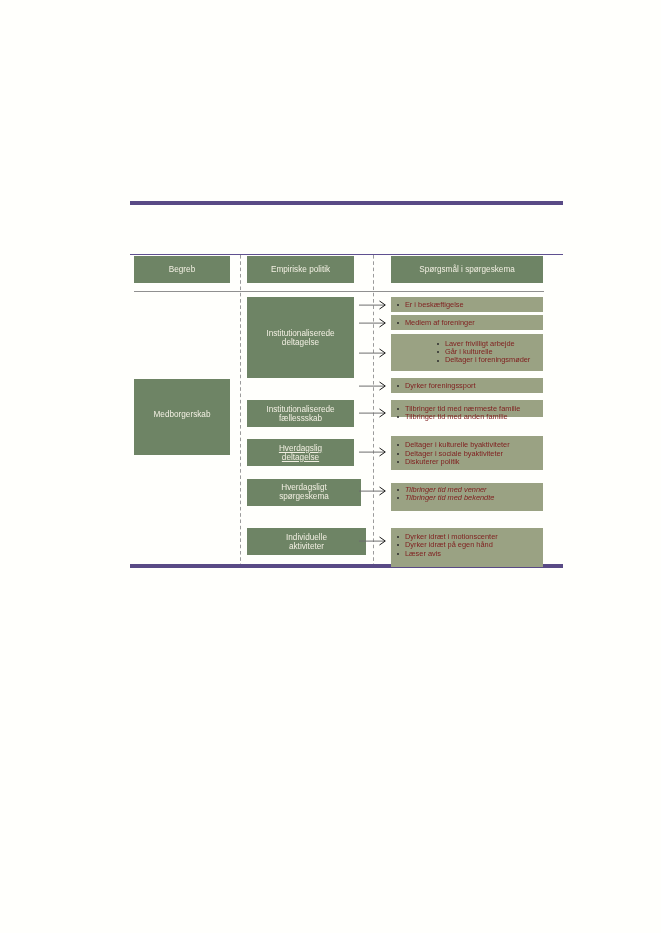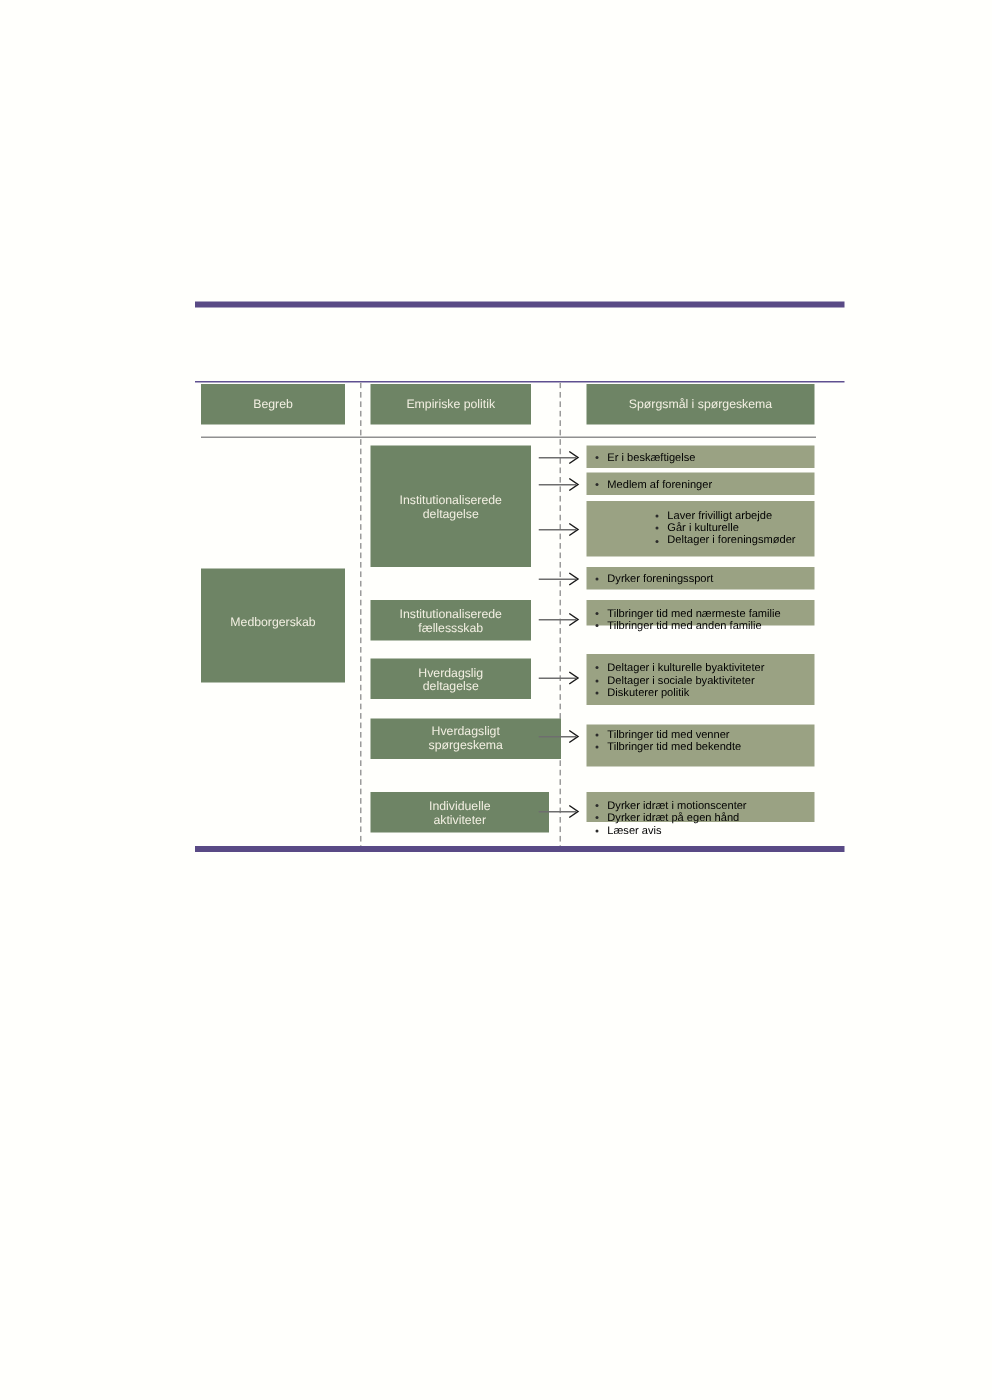--- a/index.html
+++ b/index.html
@@ -9,21 +9,21 @@
   .page{position:relative;width:661px;height:933px;}
   .rule{position:absolute;background:#594a85;}
   .hline{position:absolute;background:#909090;height:1px;}
   .vdash{position:absolute;width:1px;
          background-image:linear-gradient(#9b9b9b 64%, rgba(255,255,255,0) 0%);
          background-size:1px 6.3px;background-repeat:repeat-y;}
   .box{position:absolute;box-sizing:border-box;}
   .dark{background:#6e8465;color:#f2efe2;display:flex;align-items:center;
         justify-content:center;text-align:center;font-size:8.2px;line-height:8.6px;}
   .dark > span, .dark > div{position:relative;top:1px;}
-  .light{background:#9aa283;color:#000000;}
+  .light{background:#9aa283;color:#7f1d1d;}
   .light ul{margin:0;padding:0;list-style:none;}
   .light li{position:relative;font-size:7.4px;line-height:8.4px;
             padding-left:13.9px;white-space:nowrap;}
   .light li:before{content:"";position:absolute;left:5.6px;top:3.2px;
                    width:2px;height:2px;border-radius:50%;background:#2b2b2b;}
   .arrow{position:absolute;}
 </style>
 </head>
 <body>
 
@@ -58,27 +58,27 @@
           <div>Institutionaliserede</div>
           <div>deltagelse</div>
         </div>
       </div>
       <div class="box dark" style="left: 247px; top: 400.4px; width: 107px; height: 27px;">
         <div>
           <div>Institutionaliserede</div>
           <div>fællessskab</div>
         </div>
       </div>
-      <div class="box dark" style="left: 247px; top: 439px; width: 107px; height: 27px;">
+      <div class="box dark" style="left: 247px; top: 439px; width: 107px; height: 27px; text-decoration: underline;">
         <div>
           <div>Hverdagslig</div>
           <div>deltagelse</div>
         </div>
       </div>
-      <div class="box dark" style="left: 247px; top: 478.5px; width: 127px; height: 27px;">
+      <div class="box dark" style="left: 247px; top: 478.5px; width: 114px; height: 27px;">
         <div>
           <div>Hverdagsligt</div>
           <div>spørgeskema</div>
         </div>
       </div>
       <div class="box dark" style="left: 247px; top: 528.2px; width: 119px; height: 27px;">
         <div>
           <div>Individuelle</div>
           <div>aktiviteter</div>
         </div>
@@ -115,26 +115,26 @@
         </ul>
       </div>
       <div class="box light" style="left: 391px; top: 436px; width: 152px; height: 34px;">
         <ul style="padding-top: 5.2px;">
           <li>Deltager i kulturelle byaktiviteter</li>
           <li>Deltager i sociale byaktiviteter</li>
           <li>Diskuterer politik</li>
         </ul>
       </div>
       <div class="box light" style="left: 391px; top: 483px; width: 152px; height: 28px;">
-        <ul style="padding-top: 2.9px;">
+        <ul style="padding-top: 2.9px; font-style: italic;">
           <li>Tilbringer tid med venner</li>
           <li>Tilbringer tid med bekendte</li>
         </ul>
       </div>
-      <div class="box light" style="left: 391px; top: 528px; width: 152px; height: 20px;">
+      <div class="box light" style="left: 391px; top: 528px; width: 152px; height: 39px;">
         <ul style="padding-top: 4.9px;">
           <li>Dyrker idræt i motionscenter</li>
           <li>Dyrker idræt på egen hånd</li>
           <li>Læser avis</li>
         </ul>
       </div>
     </div>
   <div id="arrows">
       <svg class="arrow" width="28.30000000000001" height="13" style="left: 359px; top: 298.7px;">
         <path d="M0 6.1 H 25.100000000000012" stroke="#6e6e6e" stroke-width="1" fill="none"></path>

